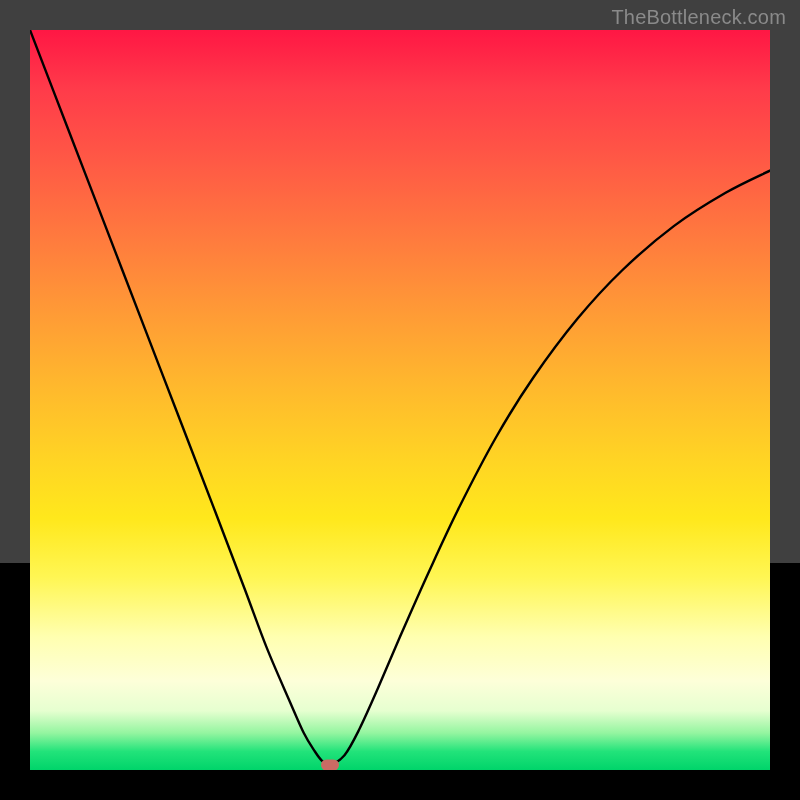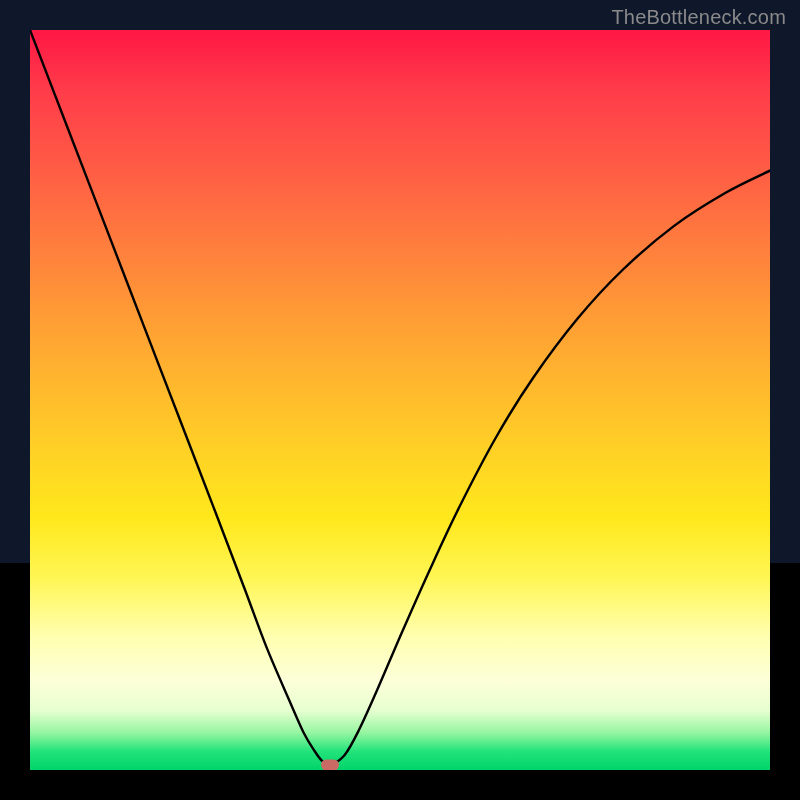--- a/index.html
+++ b/index.html
@@ -8,21 +8,21 @@
     width: 800px;
     height: 800px;
     overflow: hidden;
     background: #000;
     font-family: Arial, Helvetica, sans-serif;
   }
   .frame {
     position: relative;
     width: 800px;
     height: 563px;
-    background: #0f172a;
+    background: #404040;
   }
   .plot-area {
     position: absolute;
     left: 30px;
     top: 30px;
     width: 740px;
     height: 740px;
     overflow: hidden;
   }
   .gradient-bg {

